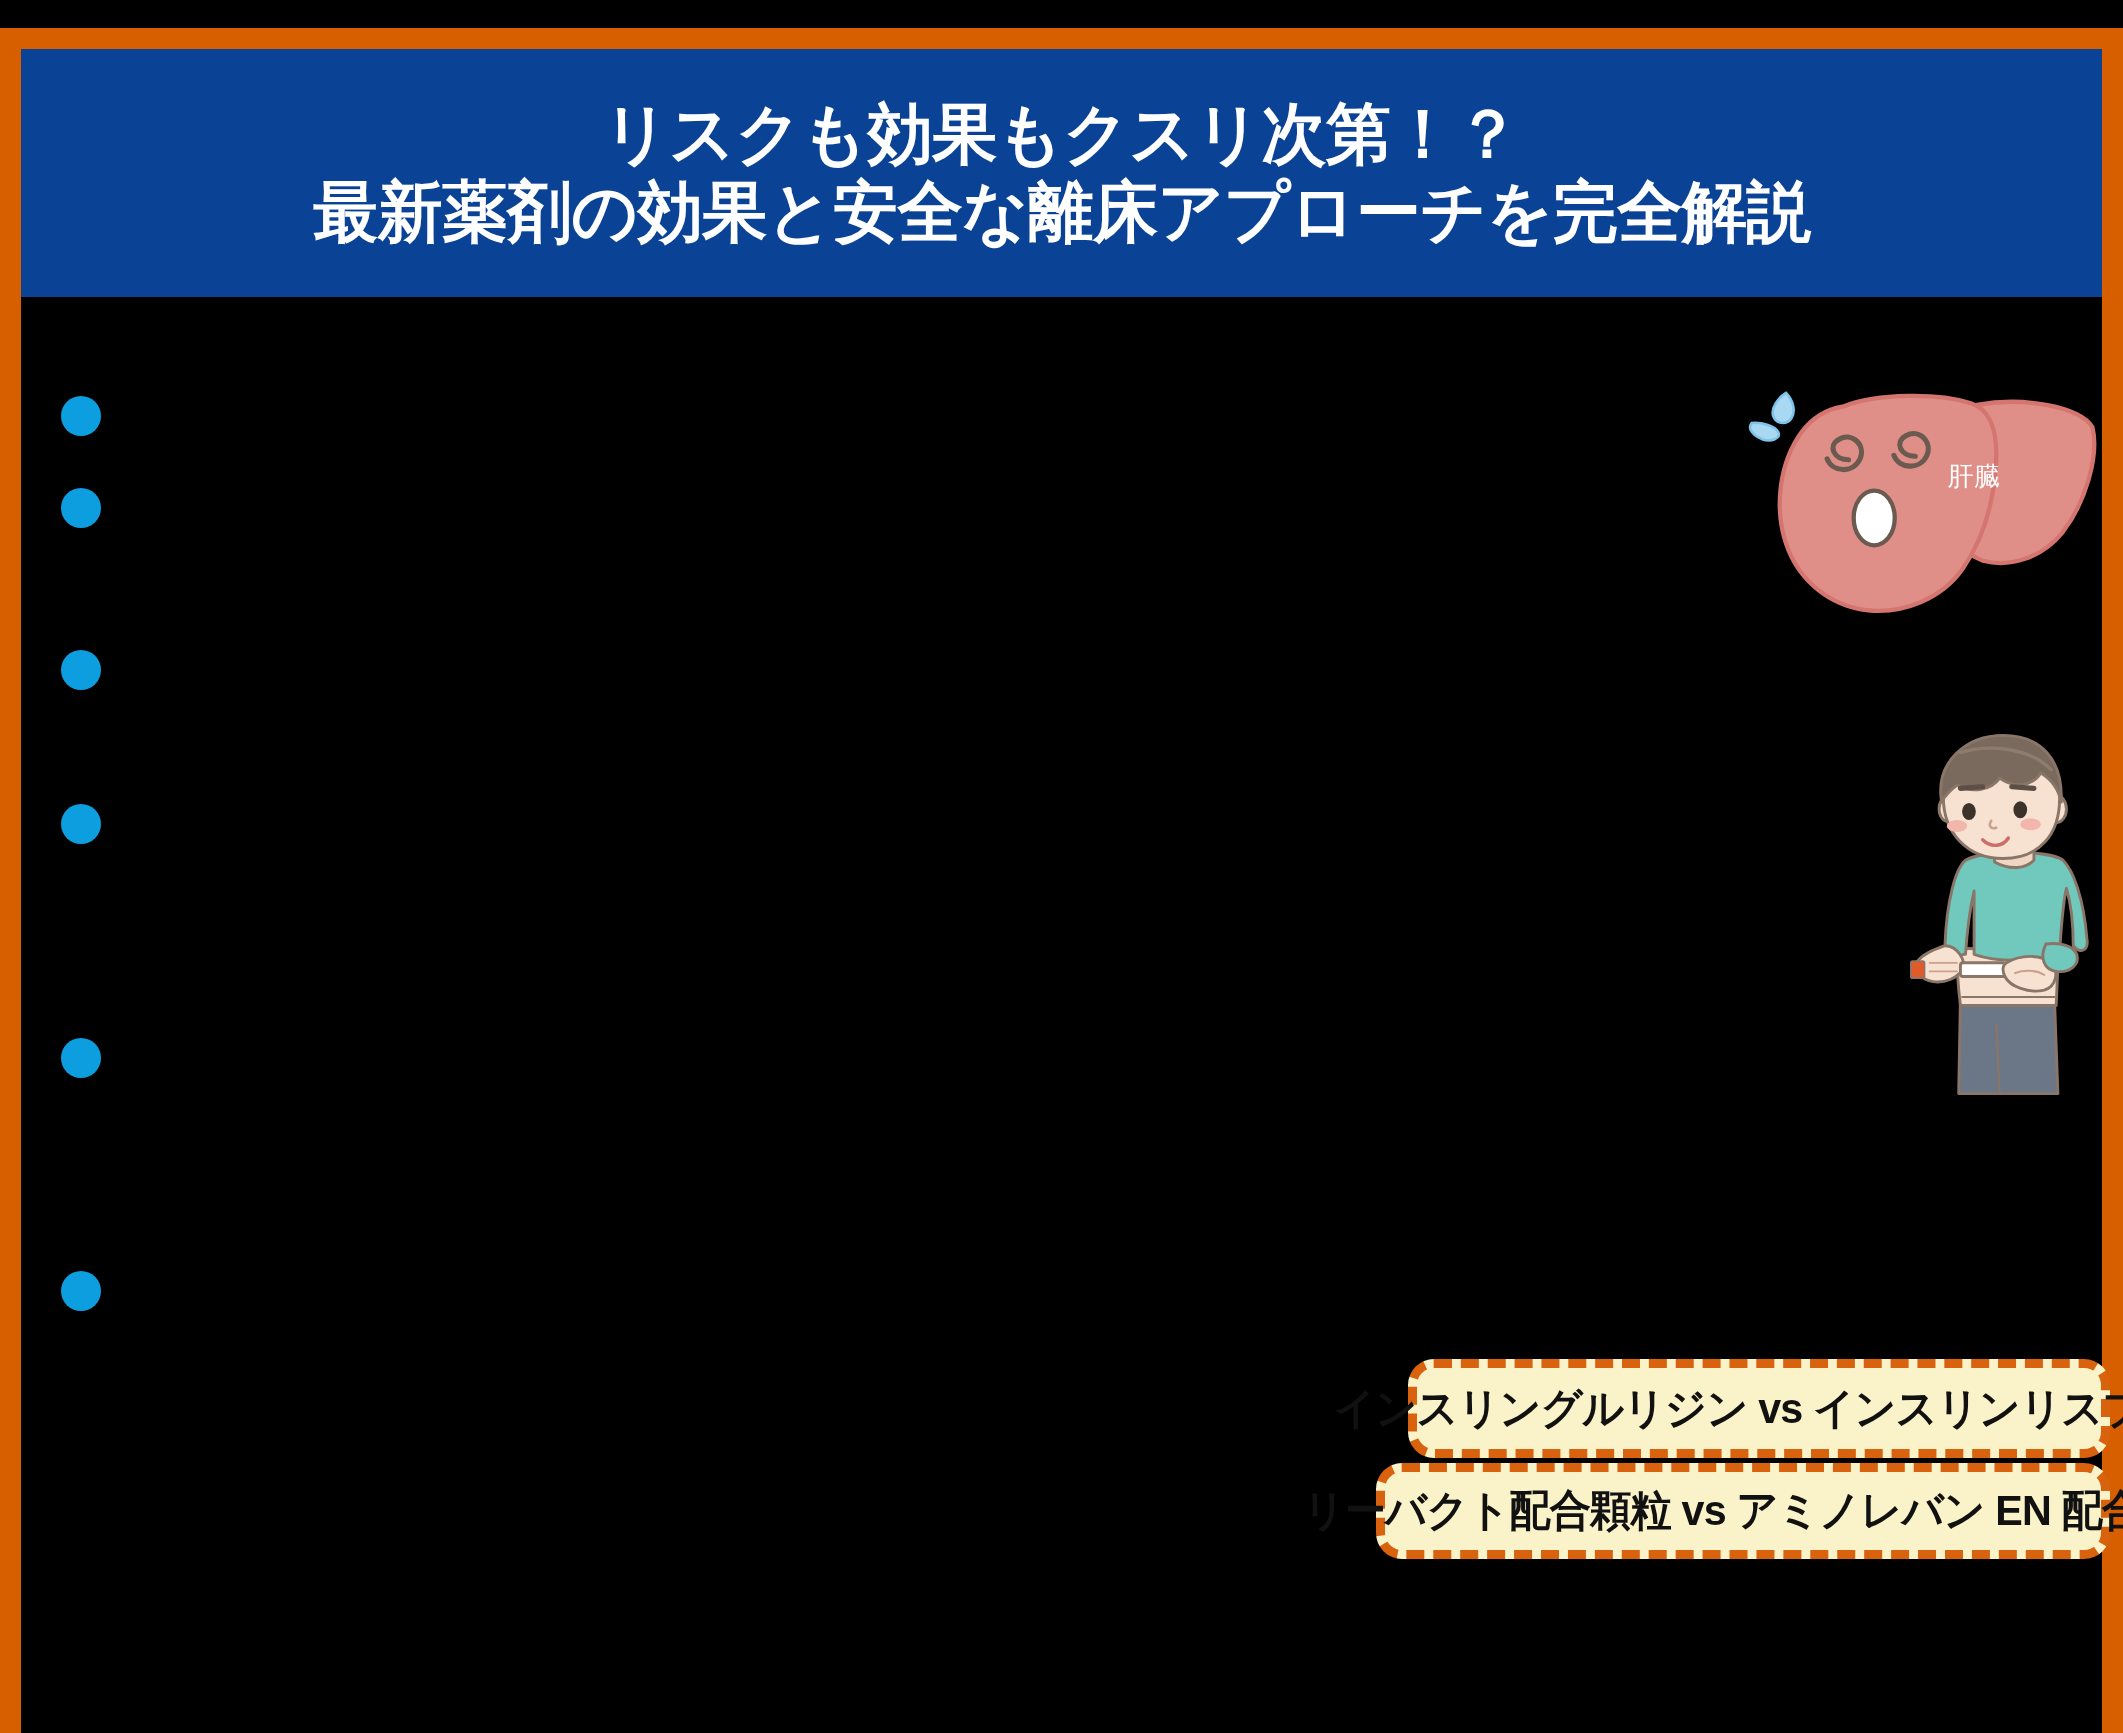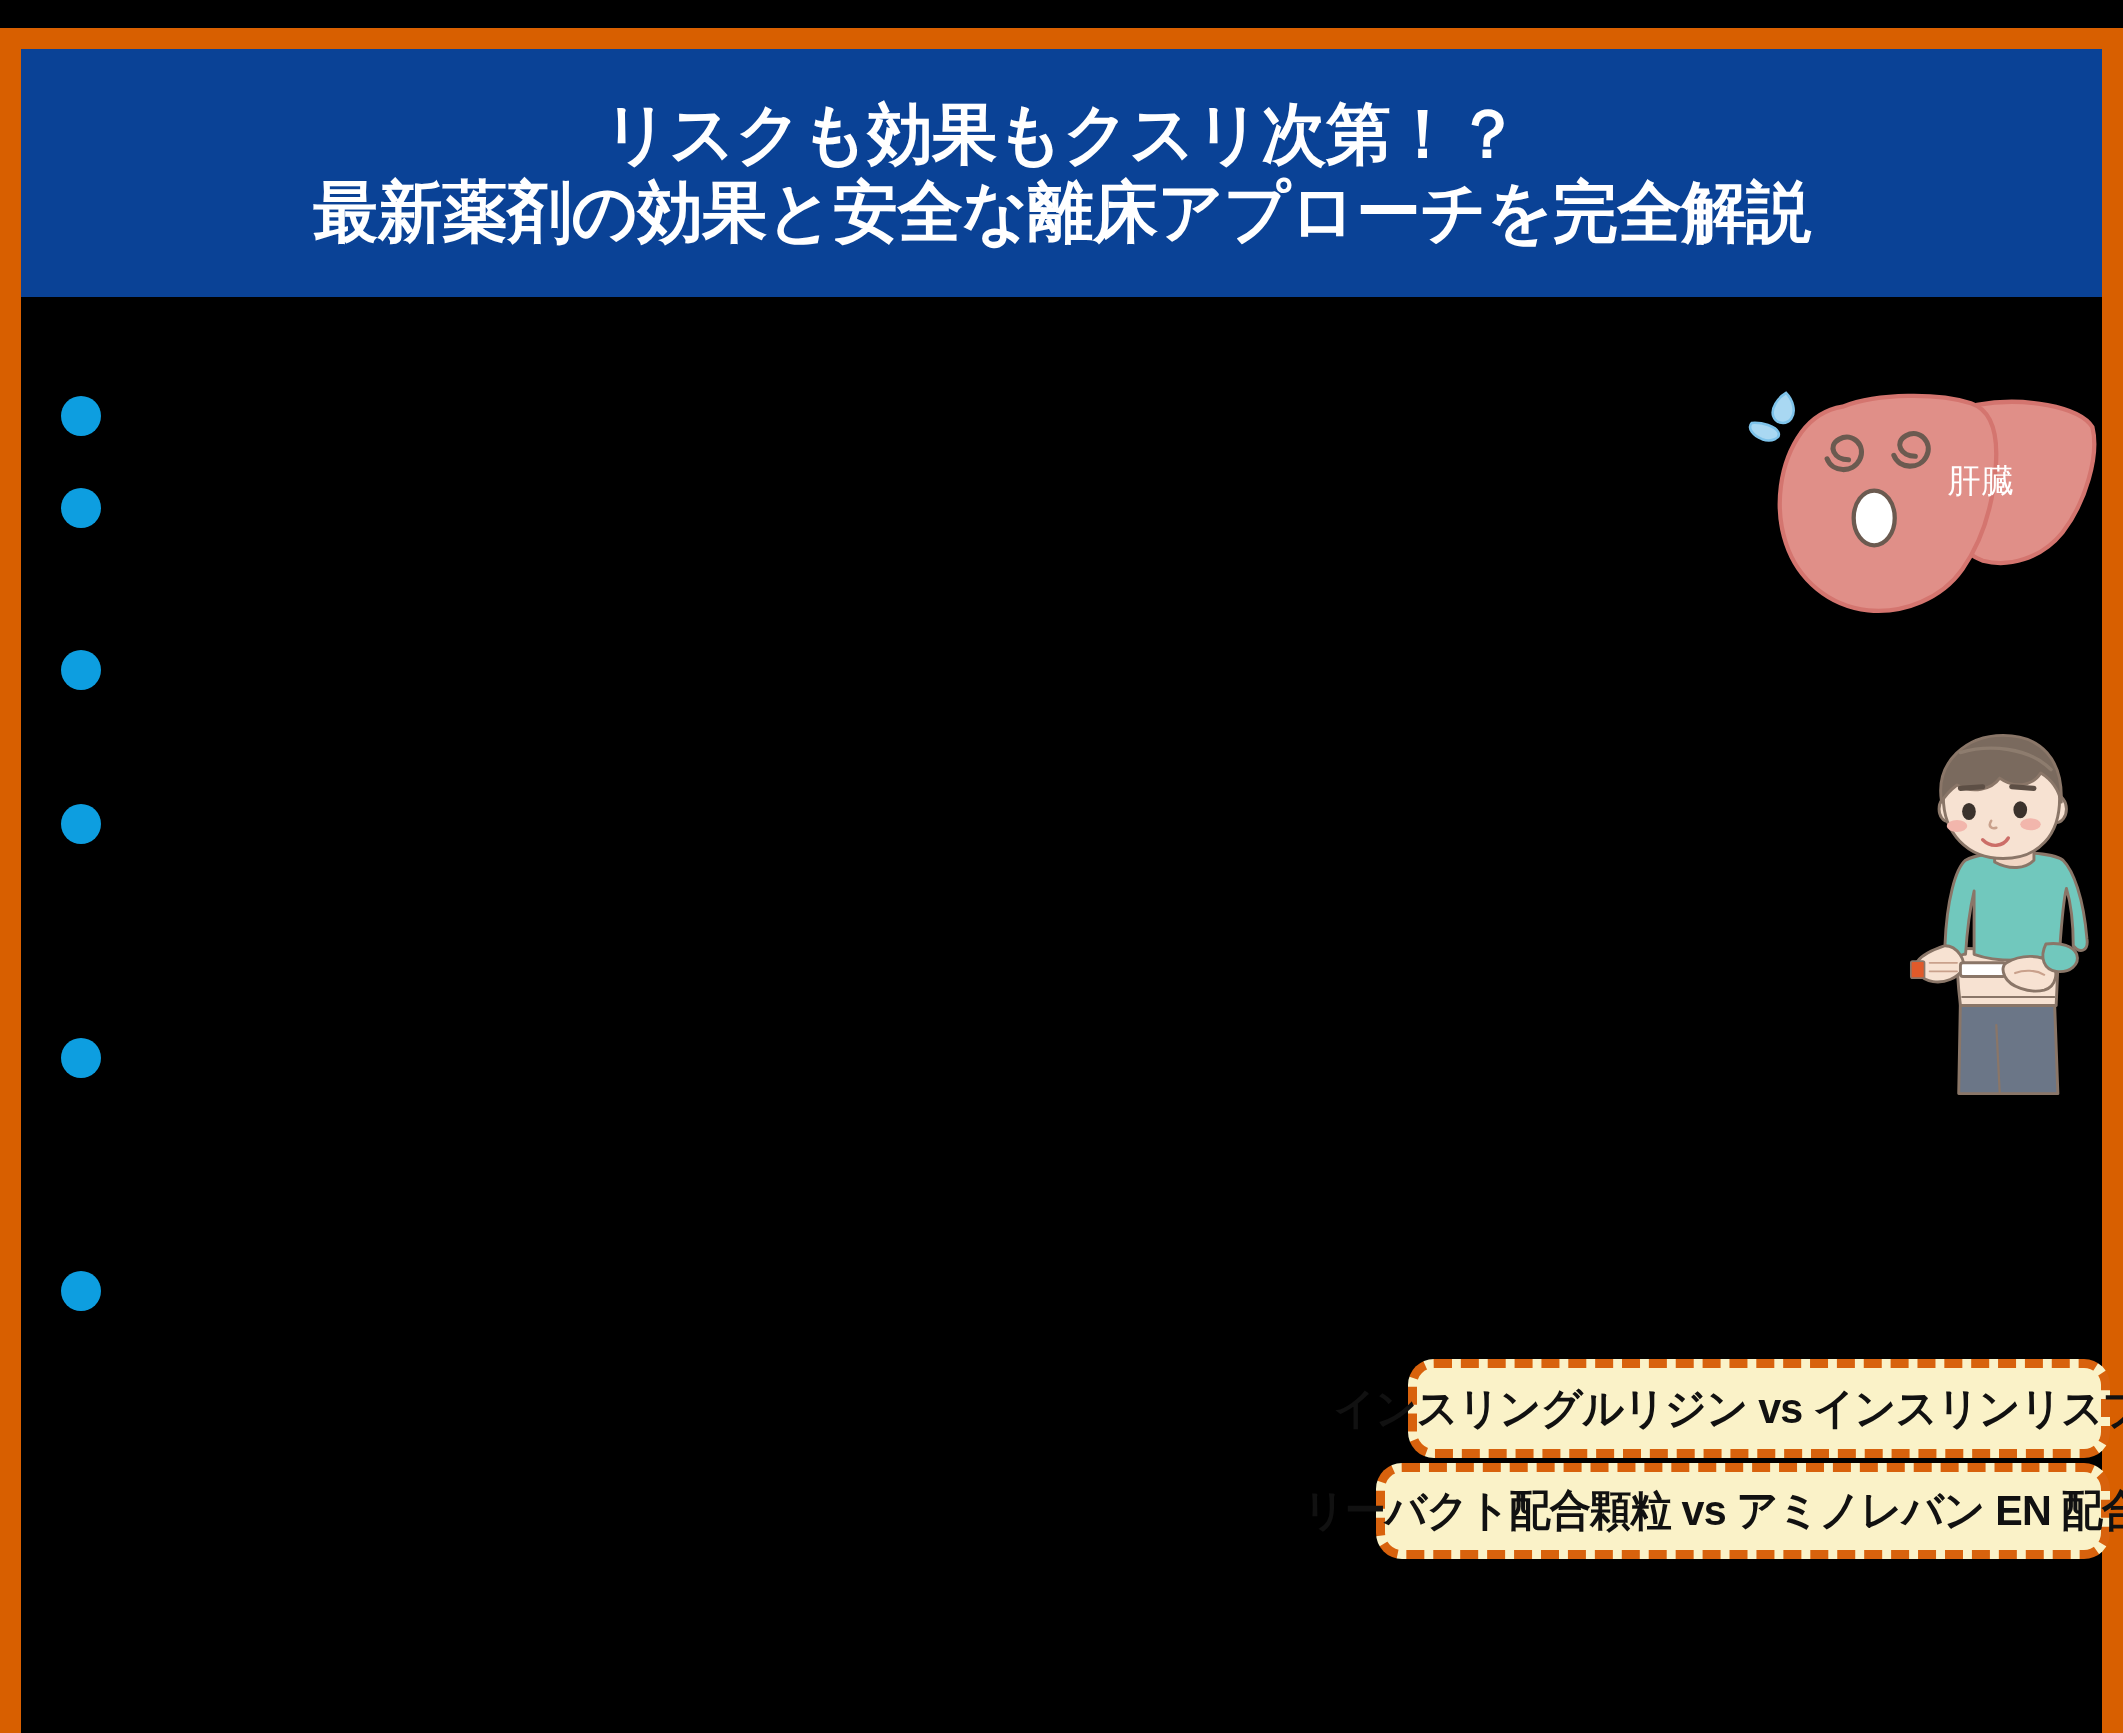--- a/index.html
+++ b/index.html
@@ -80,21 +80,21 @@
     left: 1712px;
     top: 325px;
     width: 368px;
     height: 257px;
   }
   #liver-label {
     position: absolute;
     left: 1926px;
     top: 410px;
     color: #ffffff;
-    font-size: 33px;
+    font-size: 26px;
     font-weight: 500;
     letter-spacing: 0.9px;
     white-space: nowrap;
   }
 
   
   #person {
     position: absolute;
     left: 1883px;
     top: 681px;

